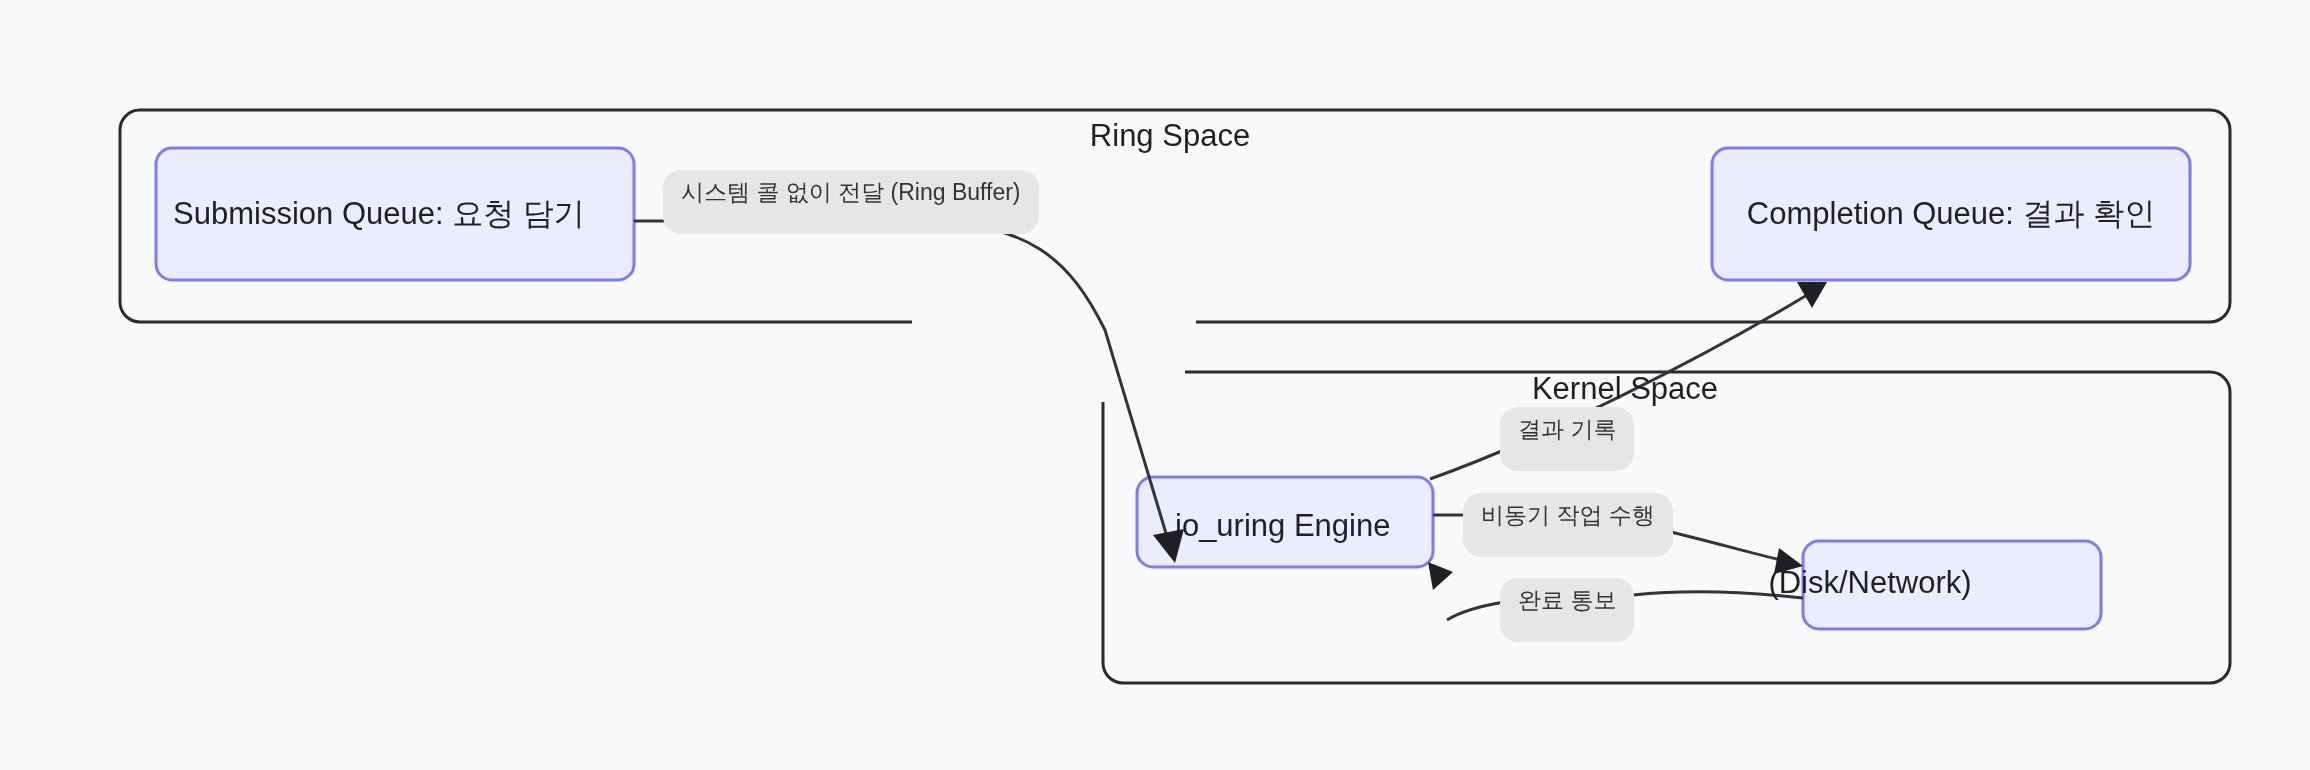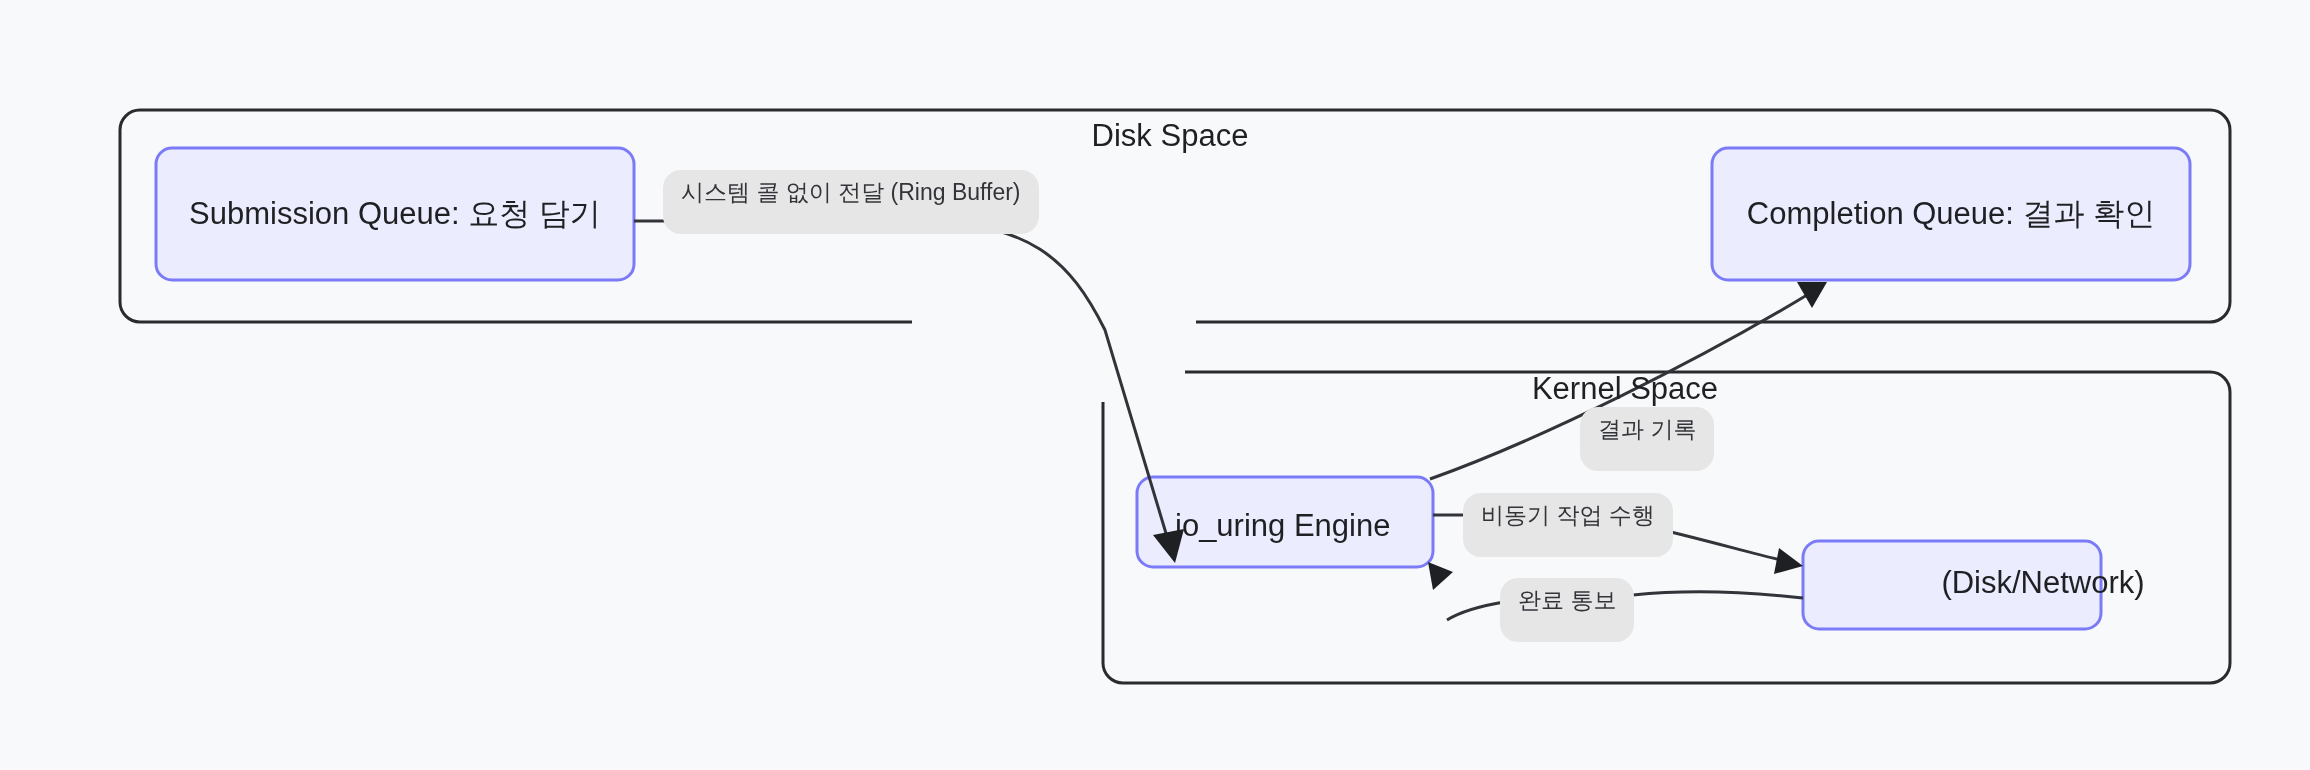--- a/index.html
+++ b/index.html
@@ -118,33 +118,33 @@
       <polygon class="arrow-head" points="1803,566 1779,548 1774,574"></polygon>
     </g>
 
     <g>
       <path class="edge-path" d="M 1803 598 C 1750 592 1690 589 1633 595 M 1504 602 C 1480 606 1460 612 1447 620"></path>
       <polygon class="arrow-head" points="1428,562 1433,590 1453,572"></polygon>
     </g>
 
   </svg>
 
-  <div class="cluster-title" style="left:1020px; top:118px; width:300px;">Disk Space</div>
+  <div class="cluster-title" style="left:1020px; top:118px; width:300px;">Ring Space</div>
 
   <div class="cluster-title" style="left:1425px; top:371px; width:400px;">Kernel Space</div>
 
-  <div class="node-label" style="left:172px; top:148px; width:446px; height:132px;">Submission Queue: 요청 담기</div>
+  <div class="node-label" style="left:156px; top:148px; width:446px; height:132px;">Submission Queue: 요청 담기</div>
 
   <div class="node-label" style="left:1728px; top:148px; width:446px; height:132px;">Completion Queue: 결과 확인</div>
 
   <div class="node-label clipped" style="left:1175px; top:477px; width:260px; height:98px; justify-content:flex-start;">io_uring Engine</div>
 
-  <div class="node-label" style="left:1894px; top:541px; width:298px; height:84px;">(Disk/Network)</div>
+  <div class="node-label" style="left:1721px; top:541px; width:298px; height:84px;">(Disk/Network)</div>
 
   <div class="edge-label" style="left:663px; top:170px;">시스템 콜 없이 전달 (Ring Buffer)</div>
 
-  <div class="edge-label" style="left:1580px; top:407px;">결과 기록</div>
+  <div class="edge-label" style="left:1500px; top:407px;">결과 기록</div>
 
   <div class="edge-label" style="left:1463px; top:493px;">비동기 작업 수행</div>
 
   <div class="edge-label" style="left:1500px; top:578px;">완료 통보</div>
 
 </div>
 
 </body></html>

